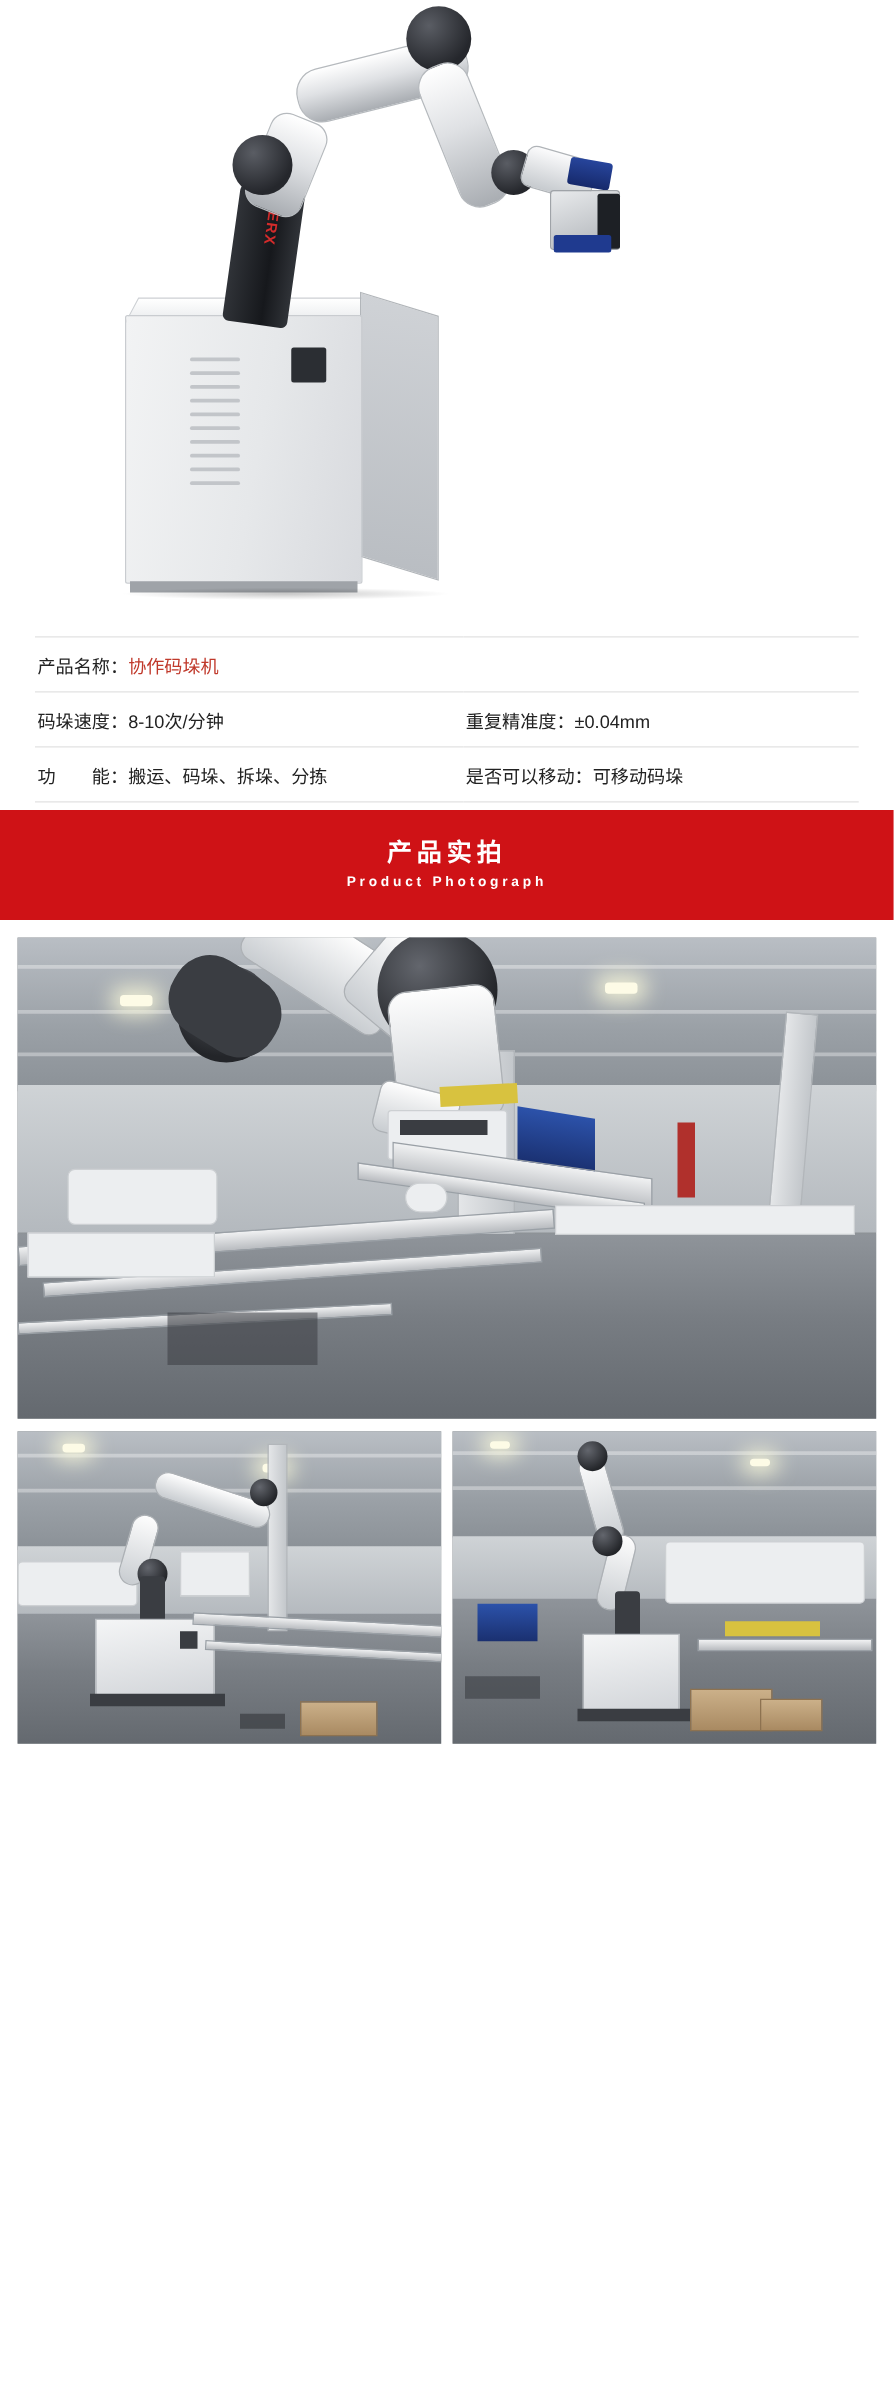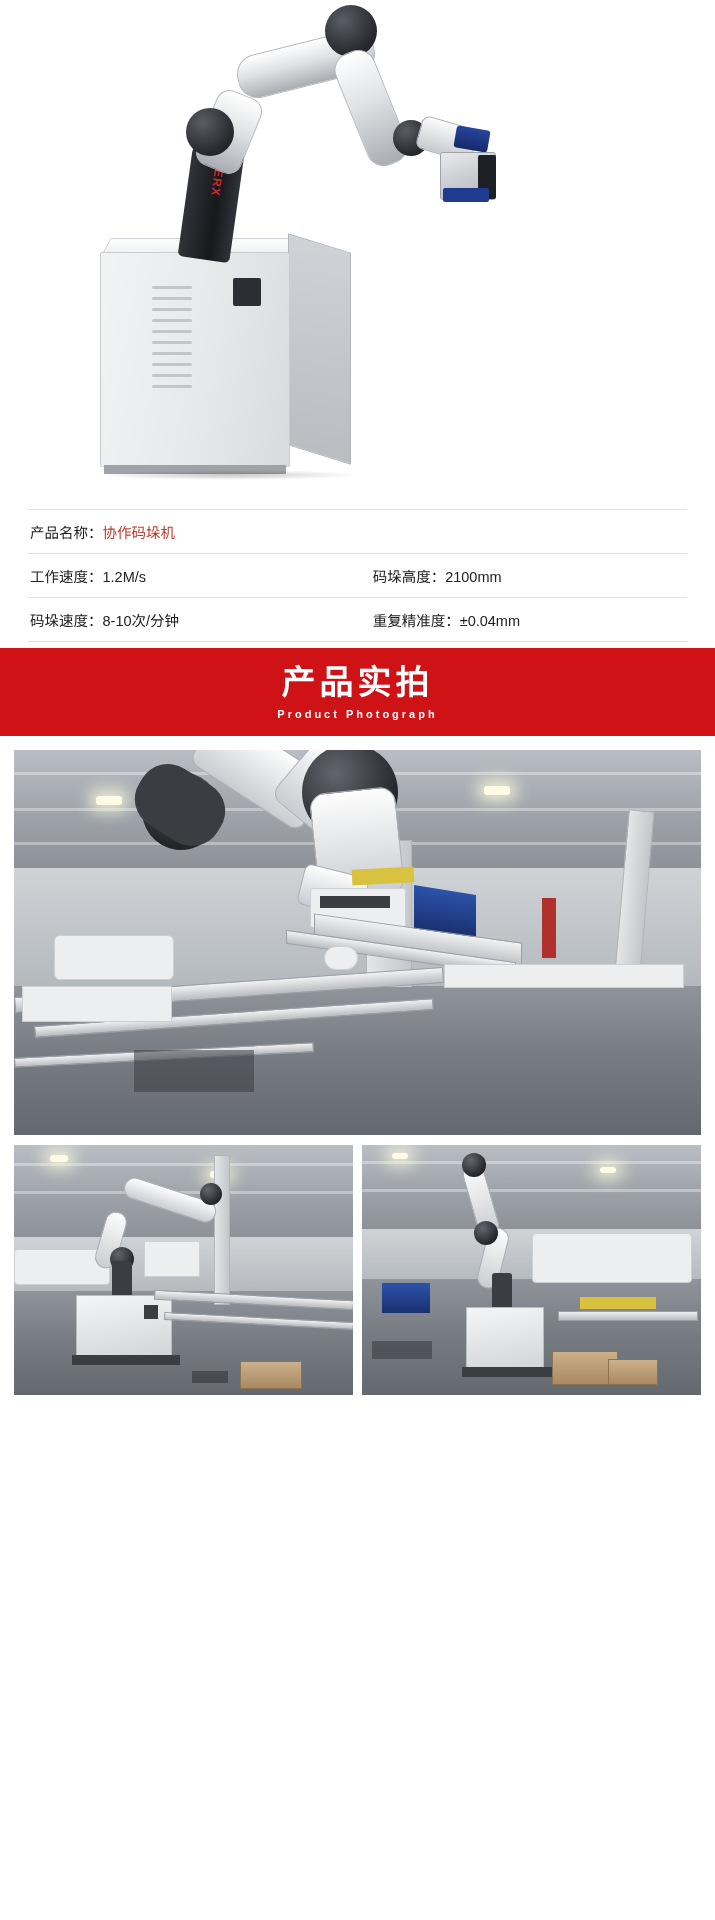--- a/index.html
+++ b/index.html
@@ -177,21 +177,21 @@
   .banner {
     background: #cf1216;
     height: 88px;
     display: flex;
     flex-direction: column;
     align-items: center;
     justify-content: center;
     color: #fff;
   }
   .banner-cn {
-    font-size: 34px;
+    font-size: 20px;
     font-weight: bold;
     letter-spacing: 4px;
     line-height: 1.1;
   }
   .banner-en {
     font-size: 11px;
     letter-spacing: 3px;
     margin-top: 6px;
     font-weight: bold;
   }
@@ -314,32 +314,32 @@
           <tr>
         <td class="col-left">
           <span class="lbl">产品名称：</span><span class="val-hl">协作码垛机</span>
         </td>
         <td class="col-right">
           <span class="lbl"></span><span class="val"></span>
         </td>
       </tr>
       <tr>
         <td class="col-left">
-          <span class="lbl">工作速度：</span><span class="val">1.2M/s</span>
+          <span class="lbl">码垛速度：</span><span class="val">8-10次/分钟</span>
         </td>
         <td class="col-right">
-          <span class="lbl">码垛高度：</span><span class="val">2100mm</span>
+          <span class="lbl">重复精准度：</span><span class="val">±0.04mm</span>
         </td>
       </tr>
       <tr>
         <td class="col-left">
-          <span class="lbl">码垛速度：</span><span class="val">8-10次/分钟</span>
+          <span class="lbl">功　　能：</span><span class="val">搬运、码垛、拆垛、分拣</span>
         </td>
         <td class="col-right">
-          <span class="lbl">重复精准度：</span><span class="val">±0.04mm</span>
+          <span class="lbl">是否可以移动：</span><span class="val">可移动码垛</span>
         </td>
       </tr>
     </tbody>
       </table>
   </div>
 
   <div class="banner">
     <div class="banner-cn">产品实拍</div>
     <div class="banner-en">Product Photograph</div>
   </div>

